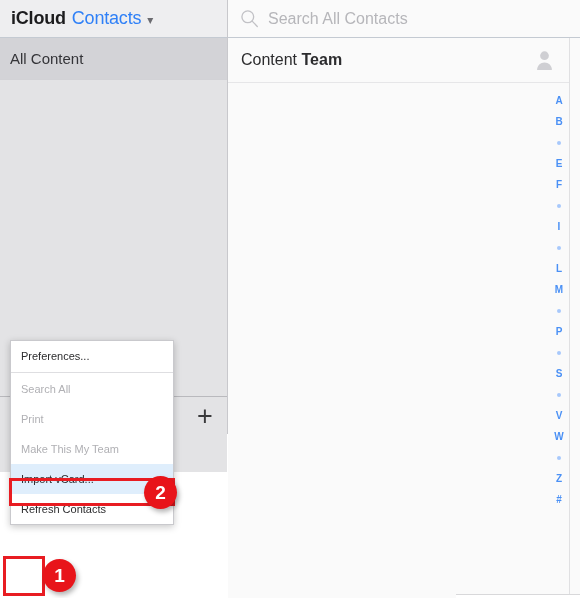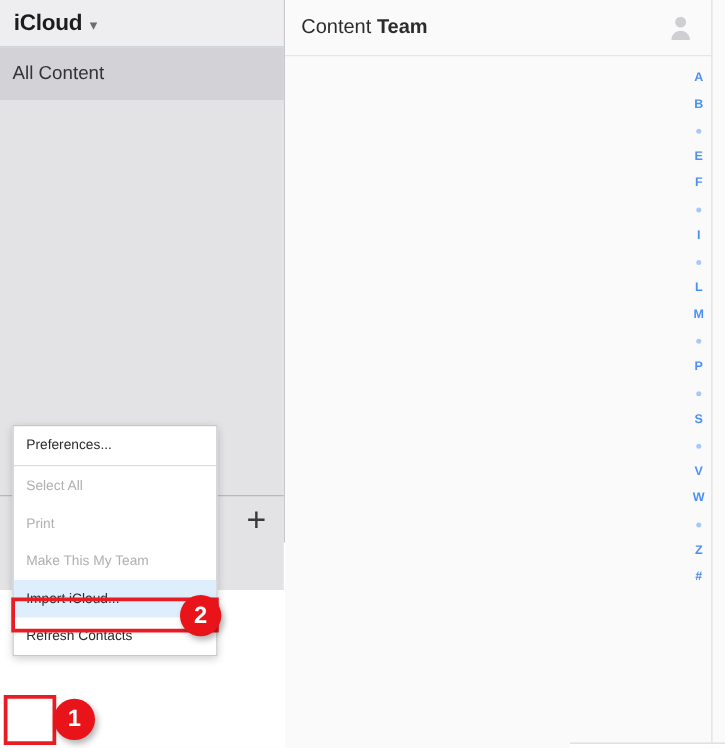--- a/index.html
+++ b/index.html
@@ -319,20 +319,21 @@
 </style>
 </head>
 <body>
 
 <div id="app">
 
   <div id="left-col">
 
     <div id="brand-bar">
       <span class="brand-icloud">iCloud</span>
+      <span class="brand-app">Contacts</span>
       <span class="brand-chevron">▾</span>
     </div>
 
     <div id="group-list">
       <div class="group-row selected">
         <span>All Content</span>
       </div>
     </div>
 
     <div id="sidebar-toolbar">
@@ -346,30 +347,30 @@
         <span>+</span>
       </div>
     </div>
 
     <div id="context-menu">
       <div class="menu-item">
         <span>Preferences...</span>
       </div>
       <div class="menu-sep"></div>
       <div class="menu-item disabled">
-        <span>Select All</span>
+        <span>Search All</span>
       </div>
       <div class="menu-item disabled">
         <span>Print</span>
       </div>
       <div class="menu-item disabled">
         <span>Make This My Team</span>
       </div>
       <div class="menu-item highlighted">
-        <span>Import iCloud...</span>
+        <span>Import vCard...</span>
       </div>
       <div class="menu-item">
         <span>Refresh Contacts</span>
       </div>
     </div>
 
     <div id="menu-notch">
       <svg width="26" height="11" viewBox="0 0 26 11">
         <path d="M0 0 L26 0 L13 11 Z" fill="#ffffff"></path>
       </svg>
@@ -377,20 +378,27 @@
 
     <div id="import-highlight"></div>
     <div id="gear-highlight"></div>
 
     <div class="callout" id="callout-1">1</div>
     <div class="callout" id="callout-2">2</div>
   </div>
 
   <div id="main-col">
 
+    <div id="search-bar">
+      <svg id="search-icon" width="19" height="19" viewBox="0 0 20 20">
+        <circle cx="8.2" cy="8.2" r="6.2" fill="none" stroke="#c2c2c6" stroke-width="1.4"></circle>
+        <line x1="12.8" y1="12.8" x2="18.2" y2="18.4" stroke="#c2c2c6" stroke-width="1.4" stroke-linecap="round"></line>
+      </svg>
+      <span id="search-placeholder">Search All Contacts</span>
+    </div>
 
     <div id="contact-list">
 
       <div class="contact-row">
         <span class="contact-name"><span>Content</span> <b>Team</b></span>
         <svg class="contact-avatar" width="19" height="20" viewBox="0 0 20 21">
           <circle cx="10" cy="6" r="4.6" fill="#cfcfd3"></circle>
           <path d="M2.2 21c0-4.5 3.5-7.8 7.8-7.8s7.8 3.3 7.8 7.8z" fill="#cfcfd3"></path>
         </svg>
       </div>

